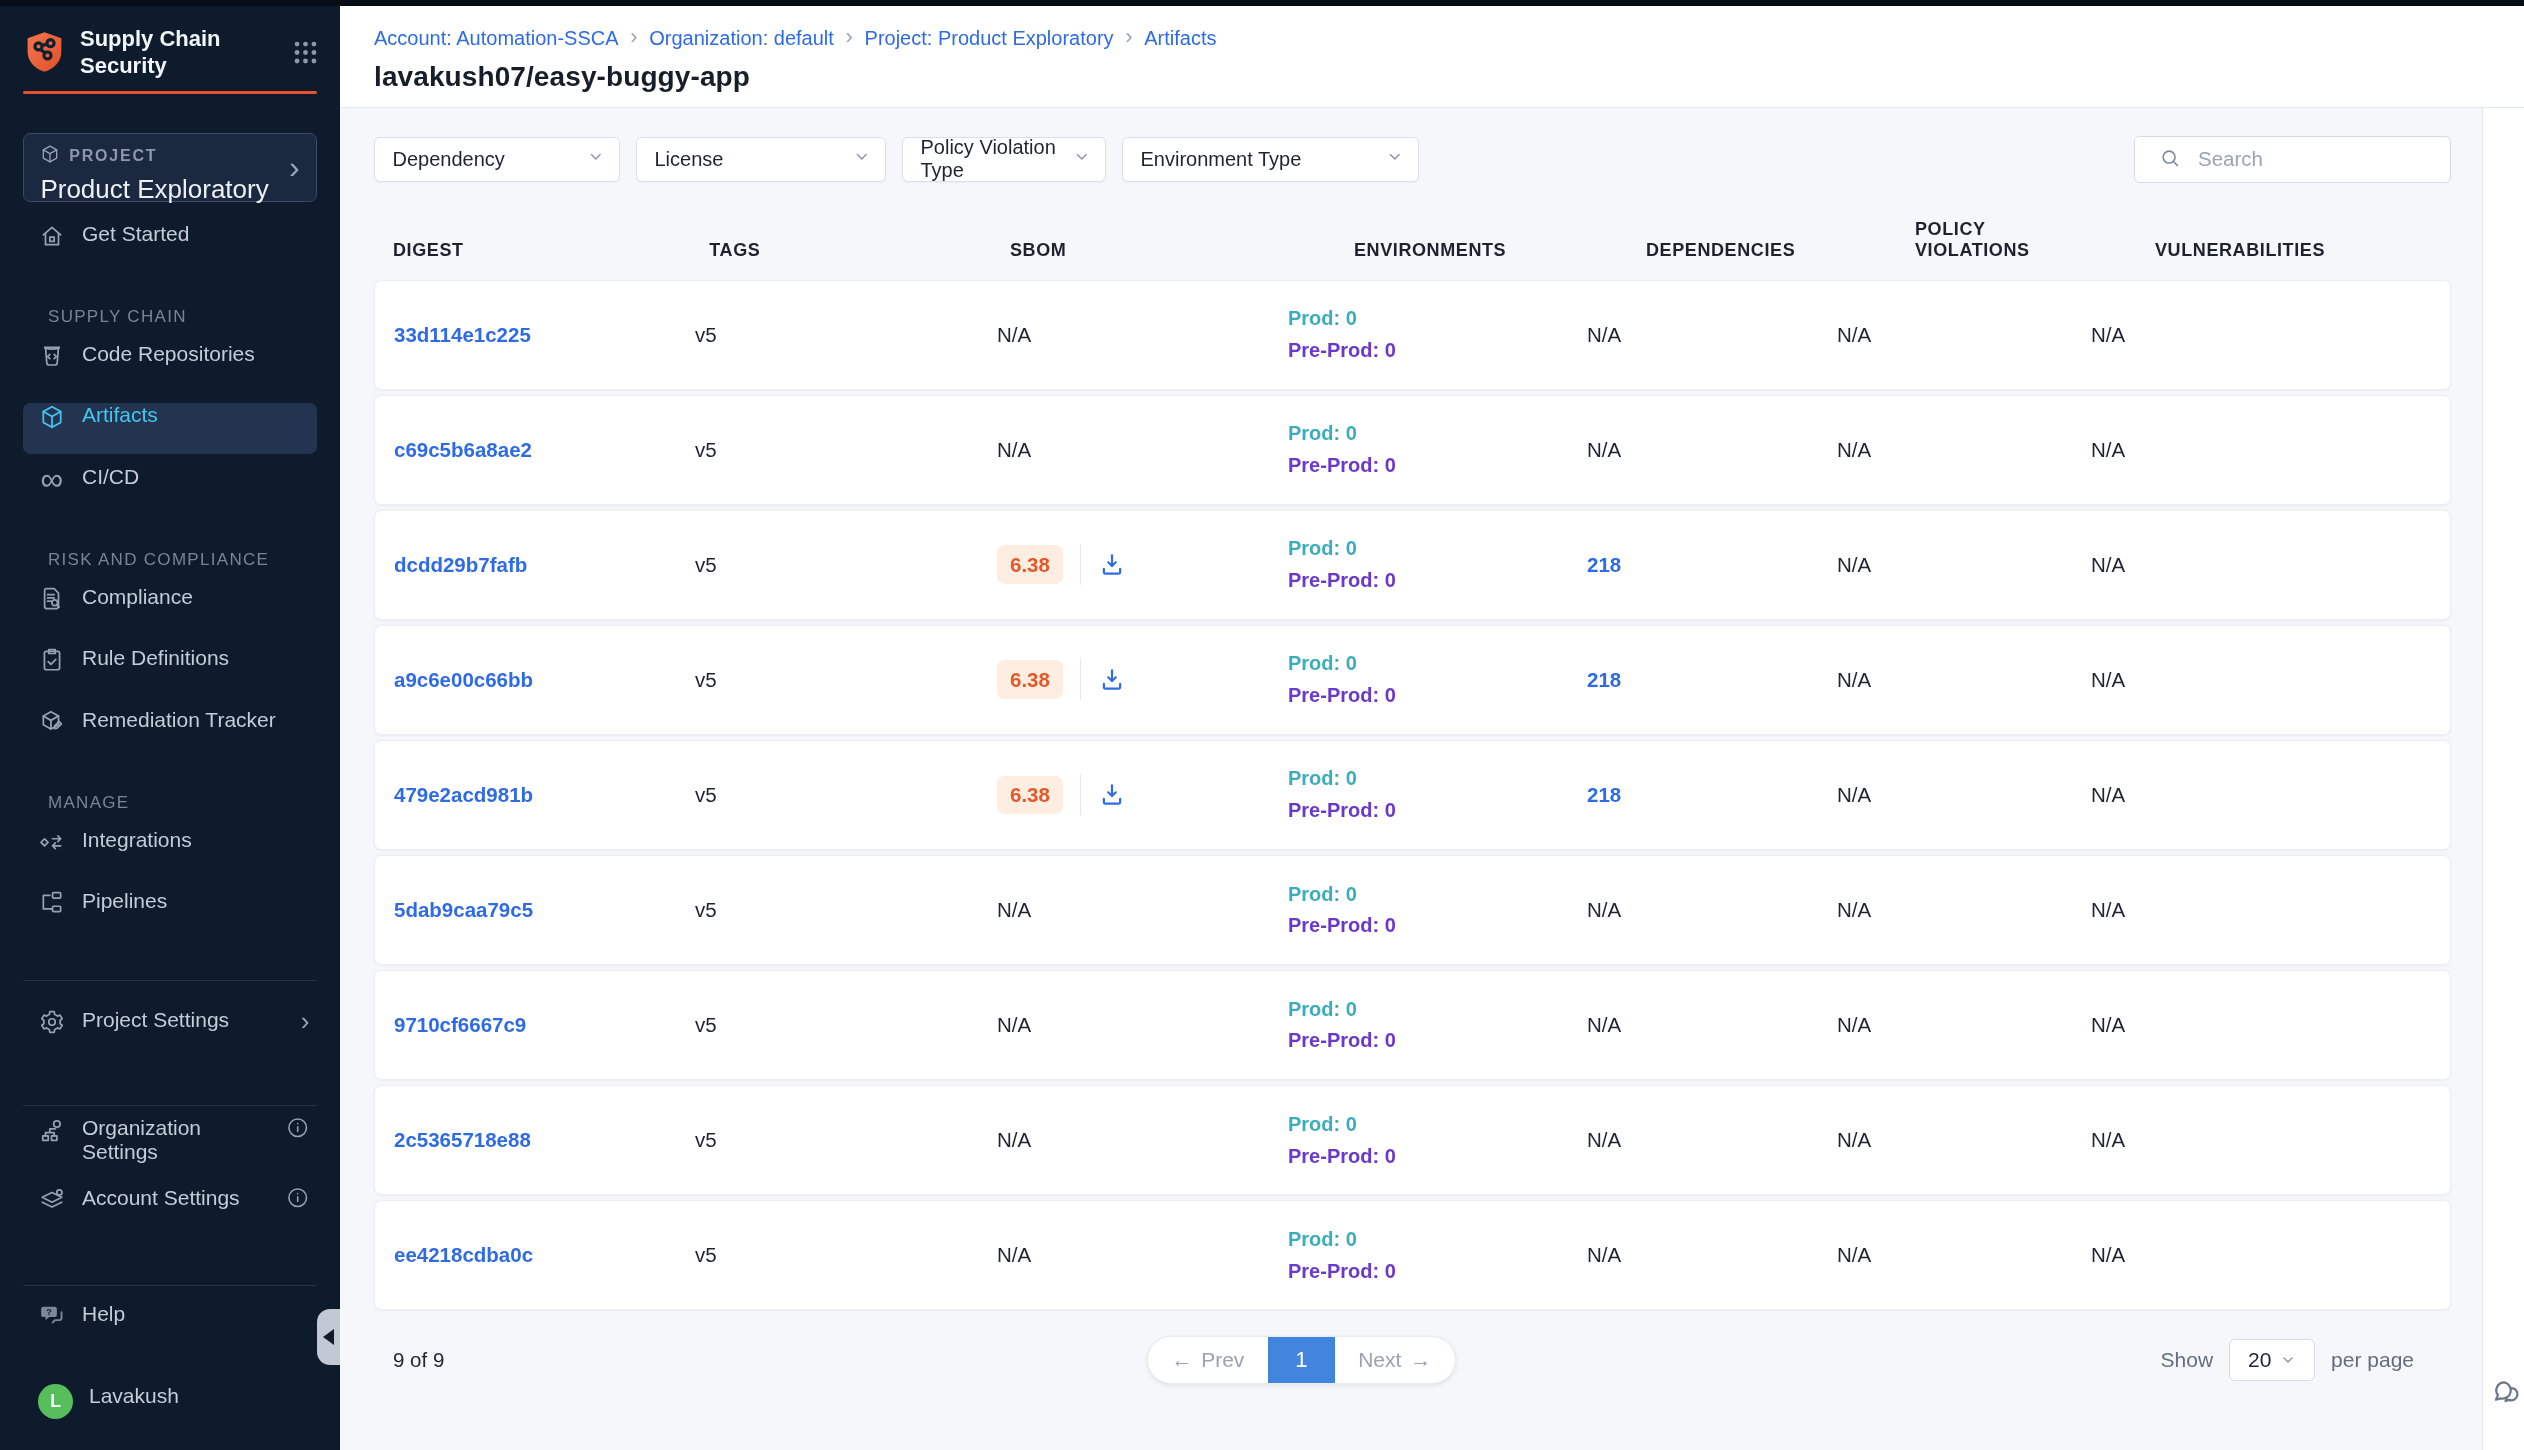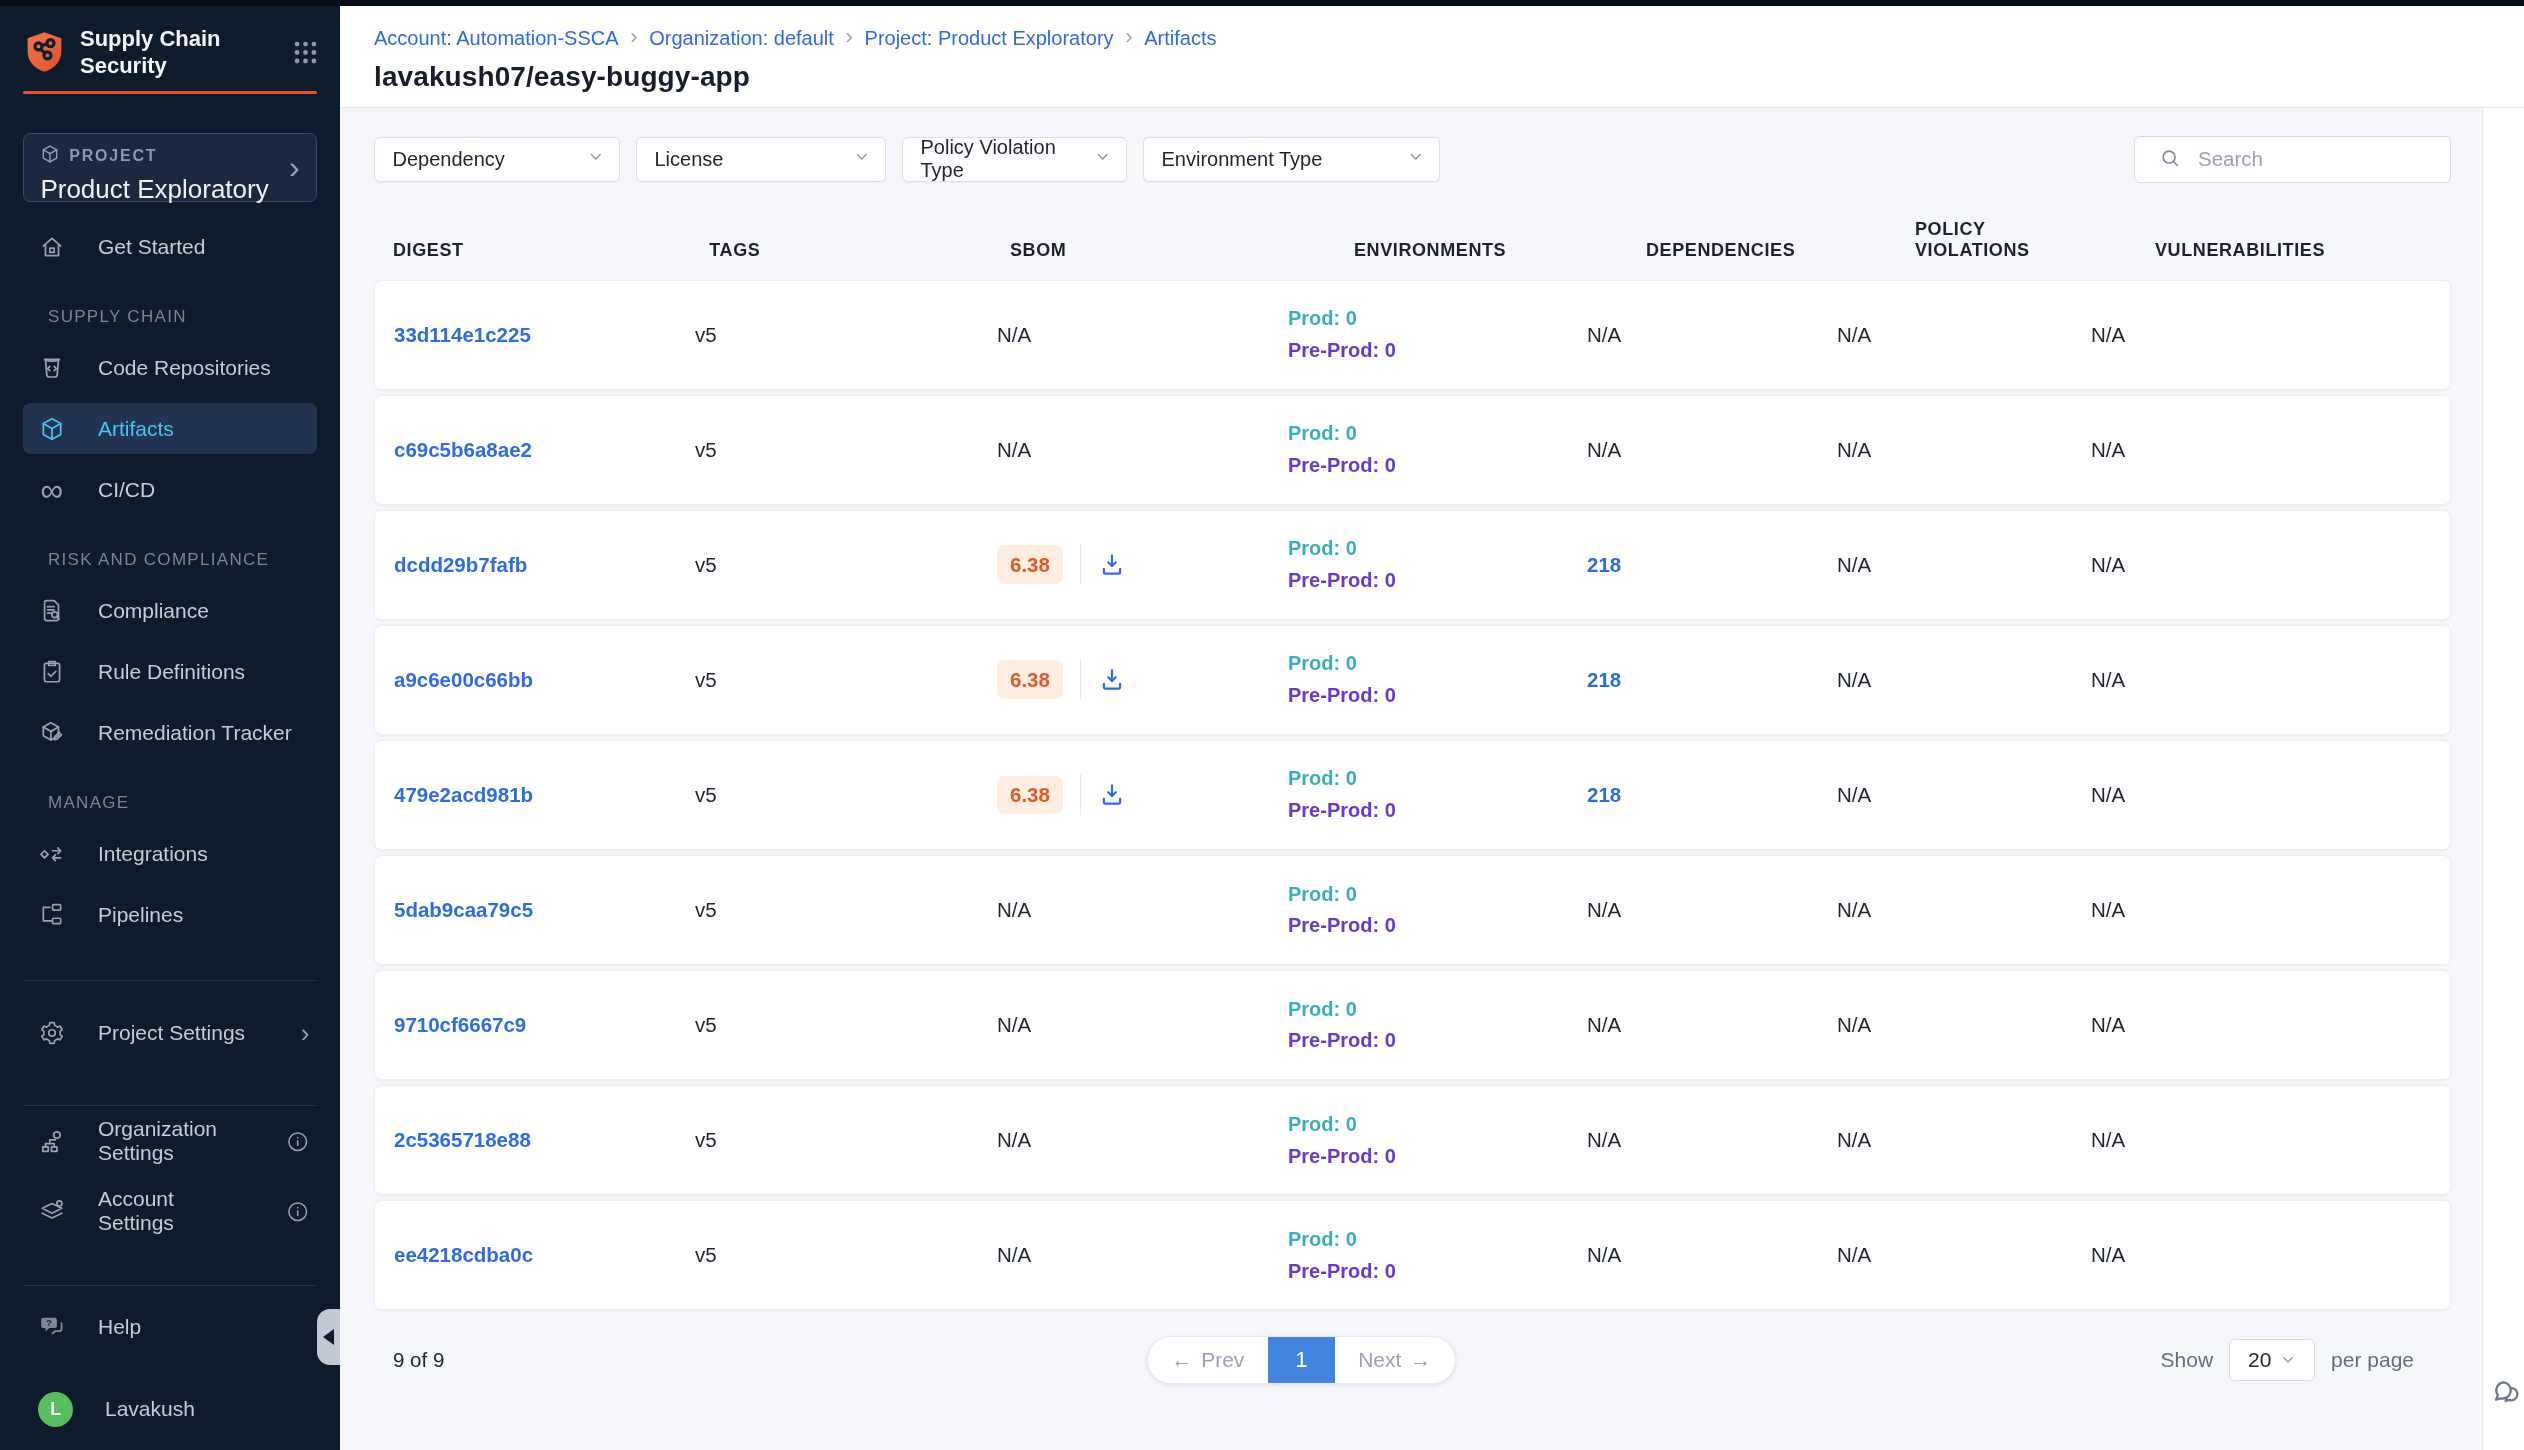--- a/index.html
+++ b/index.html
@@ -11,21 +11,21 @@
   .logo-row{display:flex;align-items:center;margin:25px 20.5px 0 22px;}
   .logo-shield{width:45px;height:48px;flex:0 0 auto;}
   .app-title{margin-left:13px;color:#f2f5f9;font-size:22px;font-weight:700;line-height:27px;}
   .grid-icon{margin-left:auto;width:29px;height:29px;cursor:pointer;}
   .accent-line{height:2.9px;background:#e8502f;margin:11.7px 23.4px 0 23.4px;border-radius:1.5px;}
   .project-card{margin:39px 23.4px 0 23.4px;height:69px;background:#1a2840;border:1.5px solid #3b4a66;border-radius:7.3px;padding:10.2px 14.6px 0 16px;box-sizing:border-box;position:relative;cursor:pointer;}
   .project-label-row{display:flex;align-items:center;gap:8.8px;color:#8e97ad;font-size:16px;font-weight:700;letter-spacing:1.8px;}
   .project-name{margin-top:5.8px;color:#eef1f6;font-size:26px;}
   .project-chevron{position:absolute;right:16px;top:50%;transform:translateY(-50%);color:#9aa3b5;font-size:32px;line-height:1;}
   .nav{margin-top:20px;}
-  .nav-item{display:flex;align-items:center;height:51px;margin:0 23.4px;padding:0 7.3px 0 14.6px;gap:32px;border-radius:7.3px;font-size:21px;color:#c5ccd8;cursor:pointer;}
+  .nav-item{display:flex;align-items:flex-start;height:51px;margin:0 23.4px;padding:0 7.3px 0 14.6px;gap:16px;border-radius:7.3px;font-size:21px;color:#c5ccd8;cursor:pointer;}
   .nav-item .ic{width:28px;height:28px;display:flex;align-items:center;justify-content:center;flex:0 0 auto;}
   .nav-item.active{background:#22344f;color:#45c6f1;}
   .nav-section-header{margin-top:33px;height:22px;display:flex;align-items:center;padding-left:48px;color:#7a8496;font-size:17px;letter-spacing:1.3px;font-weight:500;}
   .mt14{margin-top:10.2px;} .mt20{margin-top:14.6px;} .mt37{margin-top:27px;} .mt22{margin-top:16px;} .mt42{margin-top:31px;}
   .side-divider{height:0.7px;background:#263349;margin:0 23.4px;}
   .div1{margin-top:40px;} .div2{margin-top:46px;} .div3{margin-top:48px;}
   .nav-item .right-glyph{margin-left:auto;color:#9aa3b5;font-size:26px;line-height:1;}
   .info-ic{margin-left:auto;width:23.4px;height:23.4px;}
   .avatar{width:35px;height:35px;border-radius:50%;background:#56bf5c;color:#fff;display:flex;align-items:center;justify-content:center;font-size:17.5px;font-weight:700;flex:0 0 auto;}
   .collapse-handle{position:absolute;left:317px;top:1309px;width:23.4px;height:56px;background:#c2c8d4;border-radius:13px 0 0 13px;display:flex;align-items:center;justify-content:center;cursor:pointer;z-index:45;}
@@ -42,21 +42,21 @@
   .page-title{margin-top:9.5px;font-size:28px;font-weight:700;color:#161d2b;letter-spacing:0.1px;}
 
   
   .main{position:absolute;left:340px;top:107px;width:2142px;height:1344px;background:#f6f7fa;box-sizing:border-box;padding:0 31px 0 34px;z-index:20;}
   .rightbar{position:absolute;left:2482px;top:107px;width:42px;height:1344px;background:#fff;border-left:0.7px solid #e3e7ee;box-sizing:border-box;z-index:25;}
   .chat-fab{position:absolute;left:5.8px;top:1270px;width:32px;height:32px;cursor:pointer;}
 
   .toolbar{display:flex;align-items:center;margin-top:28.5px;gap:16px;}
   .filter{height:45px;background:#fff;border:0.7px solid #dcdfe7;border-radius:5.8px;display:flex;align-items:center;padding:0 14.6px 0 17.5px;box-sizing:border-box;font-size:20px;color:#1e2430;cursor:pointer;box-shadow:0 0.7px 1.5px rgba(20,30,50,.04);}
   .filter .chev{margin-left:auto;}
-  .f1{width:246px;gap:44px;} .f2{width:250px;} .f3{width:225px;} .f4{width:297px;}
+  .f1{width:246px;gap:44px;} .f2{width:250px;} .f3{width:204px;} .f4{width:297px;}
   .searchbox{margin-left:auto;width:317px;height:47px;background:#fff;border:0.7px solid #d5dae3;border-radius:5.8px;display:flex;align-items:center;padding:0 24px;box-sizing:border-box;gap:15px;}
   .searchbox input{border:none;outline:none;flex:1;font-size:20.5px;color:#1e2430;font-family:"Liberation Sans",sans-serif;background:transparent;}
   .searchbox input::placeholder{color:#9aa3b5;}
 
   .thead,.row{display:grid;grid-template-columns:301px 302px 291px 299px 250px 254px 1fr;}
   .thead{margin-top:22px;height:75px;align-items:end;padding:0 0 19px 19px;box-sizing:border-box;}
   .th{font-size:18px;font-weight:700;color:#1d222e;letter-spacing:0.6px;}
   .th2{padding-left:15.3px;} .th3{padding-left:14px;} .th4{padding-left:67px;} .th5{padding-left:60px;} .th6{padding-left:79px;} .th7{padding-left:65px;}
   .row{height:110px;margin-bottom:5.1px;background:#fff;border:0.7px solid #eceef3;border-radius:7.3px;align-items:center;padding-left:19px;box-sizing:border-box;box-shadow:0 0.7px 2.2px rgba(20,30,50,.05);}
   .cell{font-size:20.5px;color:#1e2430;}

